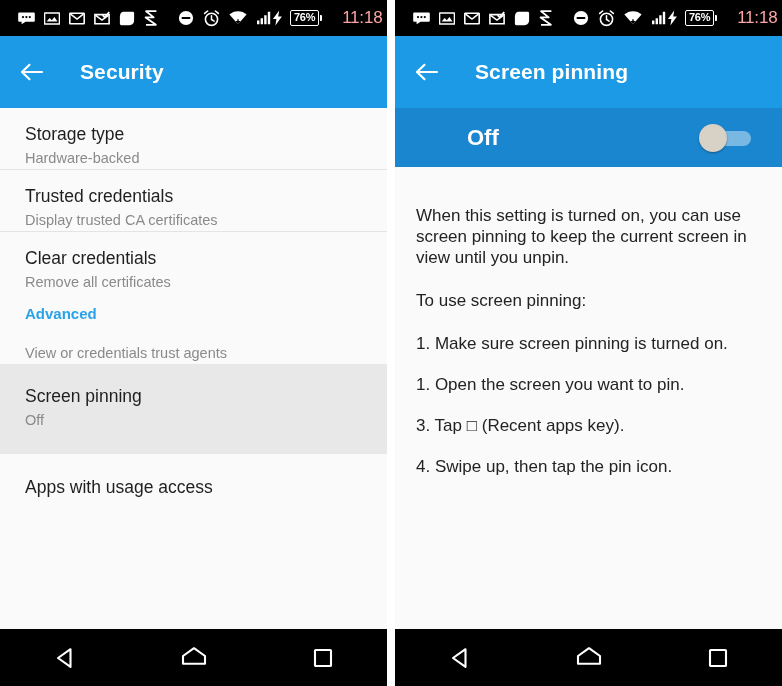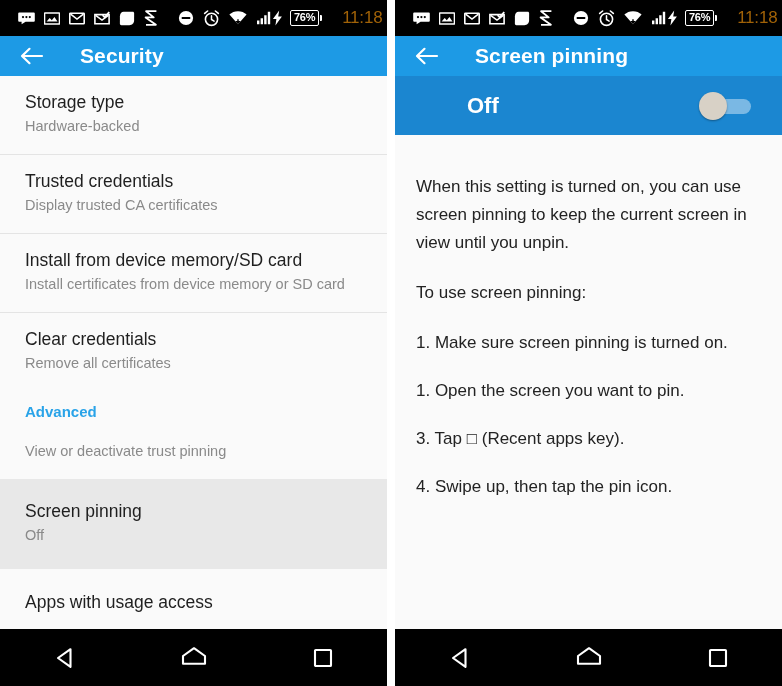--- a/index.html
+++ b/index.html
@@ -57,29 +57,29 @@
   }
   .battery-pill::after {
     content: "";
     position: absolute;
     right: -4px; top: 4px;
     width: 2px; height: 6px;
     background: #ffffff;
     border-radius: 0 1px 1px 0;
   }
   .clock {
-    color: #a16207;
+    color: #fca5a5;
     font-size: 17px;
     letter-spacing: -0.2px;
     margin-left: 16px;
   }
 
   
   .appbar {
-    height: 40px;
+    height: 72px;
     background: #1d9ae5;
     display: flex;
     align-items: center;
     padding-left: 19px;
     flex: 0 0 auto;
   }
   .back-arrow { width: 26px; height: 26px; flex: 0 0 auto; cursor: pointer; }
   .appbar-title {
     color: #ffffff;
     font-size: 21px;
@@ -121,21 +121,21 @@
     box-shadow: 0 1px 2px rgba(0,0,0,0.35);
   }
 
   
   .list {
     flex: 1 1 auto;
     background: #fafafa;
     overflow: hidden;
   }
   .row {
-    padding: 15px 16px 18px 25px;
+    padding: 15px 16px 1px 25px;
     border-bottom: 1px solid #e4e4e4;
     background: #fafafa;
     cursor: pointer;
   }
   .row.highlight { background: #e8e8e8; }
   .row-title {
     font-size: 17.5px;
     color: #1f1f1f;
     line-height: 23px;
   }
@@ -158,21 +158,21 @@
 
   
   .desc {
     flex: 1 1 auto;
     background: #fafafa;
     padding: 38px 22px 0 21px;
   }
   .desc p {
     font-size: 17px;
     color: #232323;
-    line-height: 28px;
+    line-height: 21px;
     margin-bottom: 22px;
   }
   .desc p.step { margin-bottom: 20px; }
 
   
   .navbar {
     height: 57px;
     background: #000000;
     display: flex;
     align-items: center;
@@ -281,36 +281,32 @@
       <div class="row">
         <div class="row-title">Storage type</div>
         <div class="row-sub">Hardware-backed</div>
       </div>
 
       <div class="row">
         <div class="row-title">Trusted credentials</div>
         <div class="row-sub">Display trusted CA certificates</div>
       </div>
 
-      <div class="row">
-        <div class="row-title">Install from device memory/SD card</div>
-        <div class="row-sub">Install certificates from device memory or SD card</div>
-      </div>
 
       <div class="row no-border">
         <div class="row-title">Clear credentials</div>
         <div class="row-sub">Remove all certificates</div>
       </div>
 
       <div class="section-header">
         <span class="section-header-text">Advanced</span>
       </div>
 
       <div class="row no-border">
-        <div class="row-sub">View or deactivate trust pinning</div>
+        <div class="row-sub">View or credentials trust agents</div>
       </div>
 
       <div class="row highlight" style="padding-top:21px;padding-bottom:24px;border-bottom:none;">
         <div class="row-title">Screen pinning</div>
         <div class="row-sub">Off</div>
       </div>
 
       <div class="row no-border" style="padding-top:22px;">
         <div class="row-title">Apps with usage access</div>
       </div>

